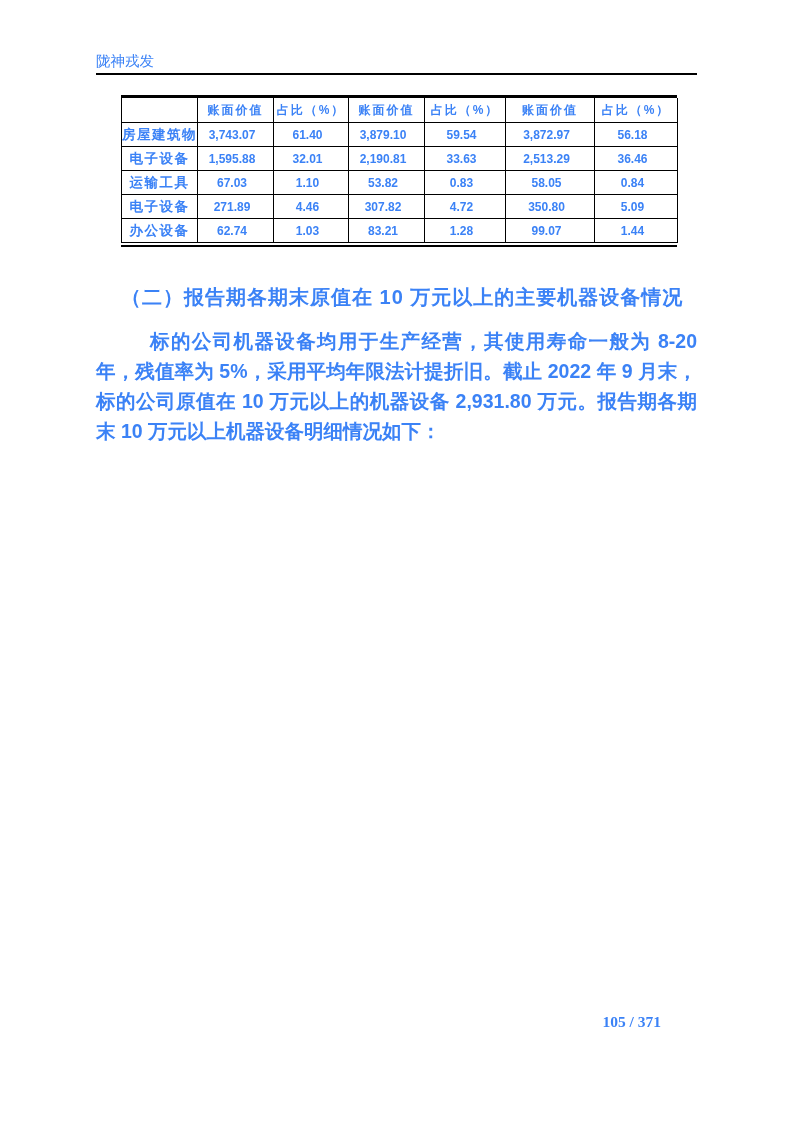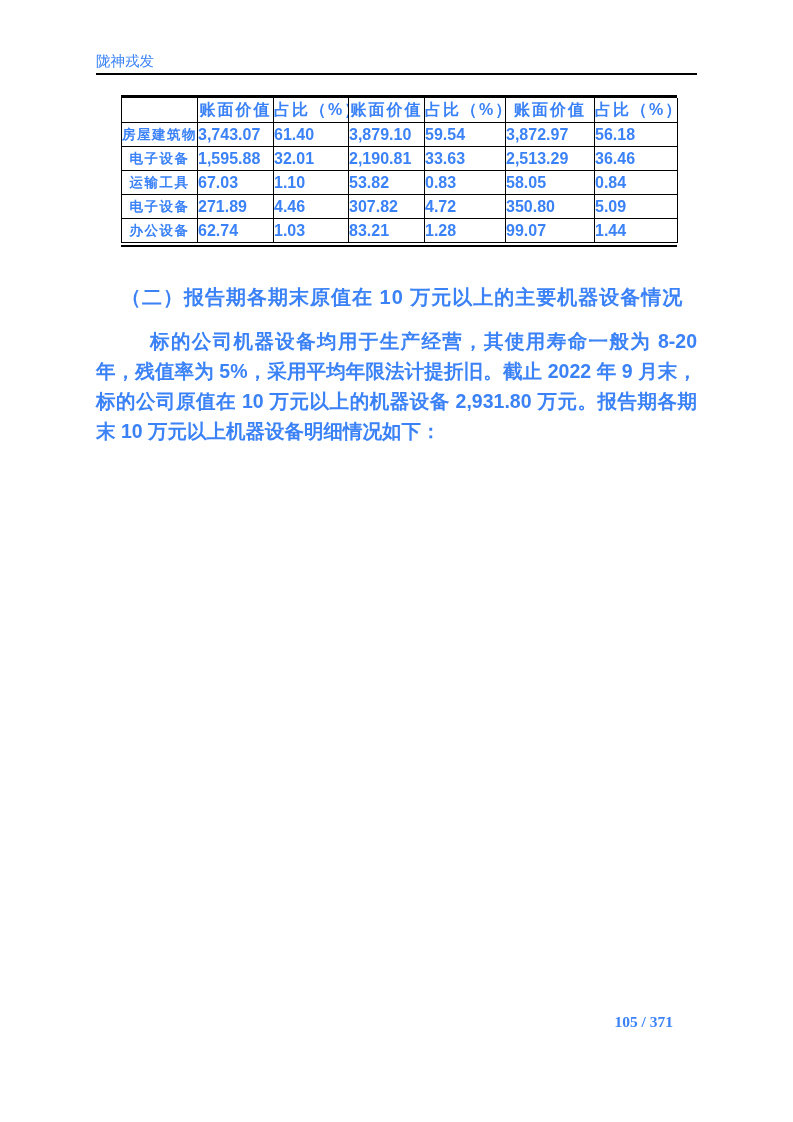--- a/index.html
+++ b/index.html
@@ -23,42 +23,42 @@
     position:absolute; top:95px; left:121px; width:556px;
     border-top:3px solid #000;
     border-bottom:2.5px solid #000;
   }
   .table-wrap table {
     width:100%; border-collapse:collapse; table-layout:fixed;
     margin-bottom:2px; font-weight:bold;
   }
   .table-wrap th, .table-wrap td {
     border:1px solid #000; padding:0; height:23px;
-    font-size:16px; font-weight:bold; overflow:hidden; white-space:nowrap;
+    font-size:12px; font-weight:bold; overflow:hidden; white-space:nowrap;
   }
   .table-wrap thead th { border-top:none; height:24px; text-align:center; letter-spacing:2px; }
   .table-wrap td.label { text-align:center; letter-spacing:1.5px; font-size:13.5px; }
-  .table-wrap td.num   { text-align:left; padding-right:7px; }
+  .table-wrap td.num   { text-align:center; padding-right:7px; }
 
   
   .section-heading {
     position:absolute; top:284px; left:121px; margin:0;
     font-size:20px; font-weight:bold; letter-spacing:1px; white-space:nowrap;
   }
 
   
   .body-paragraph {
     position:absolute; top:326px; left:96px; width:601px; margin:0;
     font-size:19.5px; font-weight:bold; line-height:30px;
     text-align:justify; text-indent:54px;
   }
 
   
   .page-number {
-    position:absolute; top:1013px; right:120px;
+    position:absolute; top:1013px; right:132px;
     font-family:"Liberation Serif","DejaVu Serif",serif;
     font-size:15.5px; font-weight:bold;
   }
 </style>
 </head>
 <body>
 
 <div class="page">
 
   <div class="doc-header">

